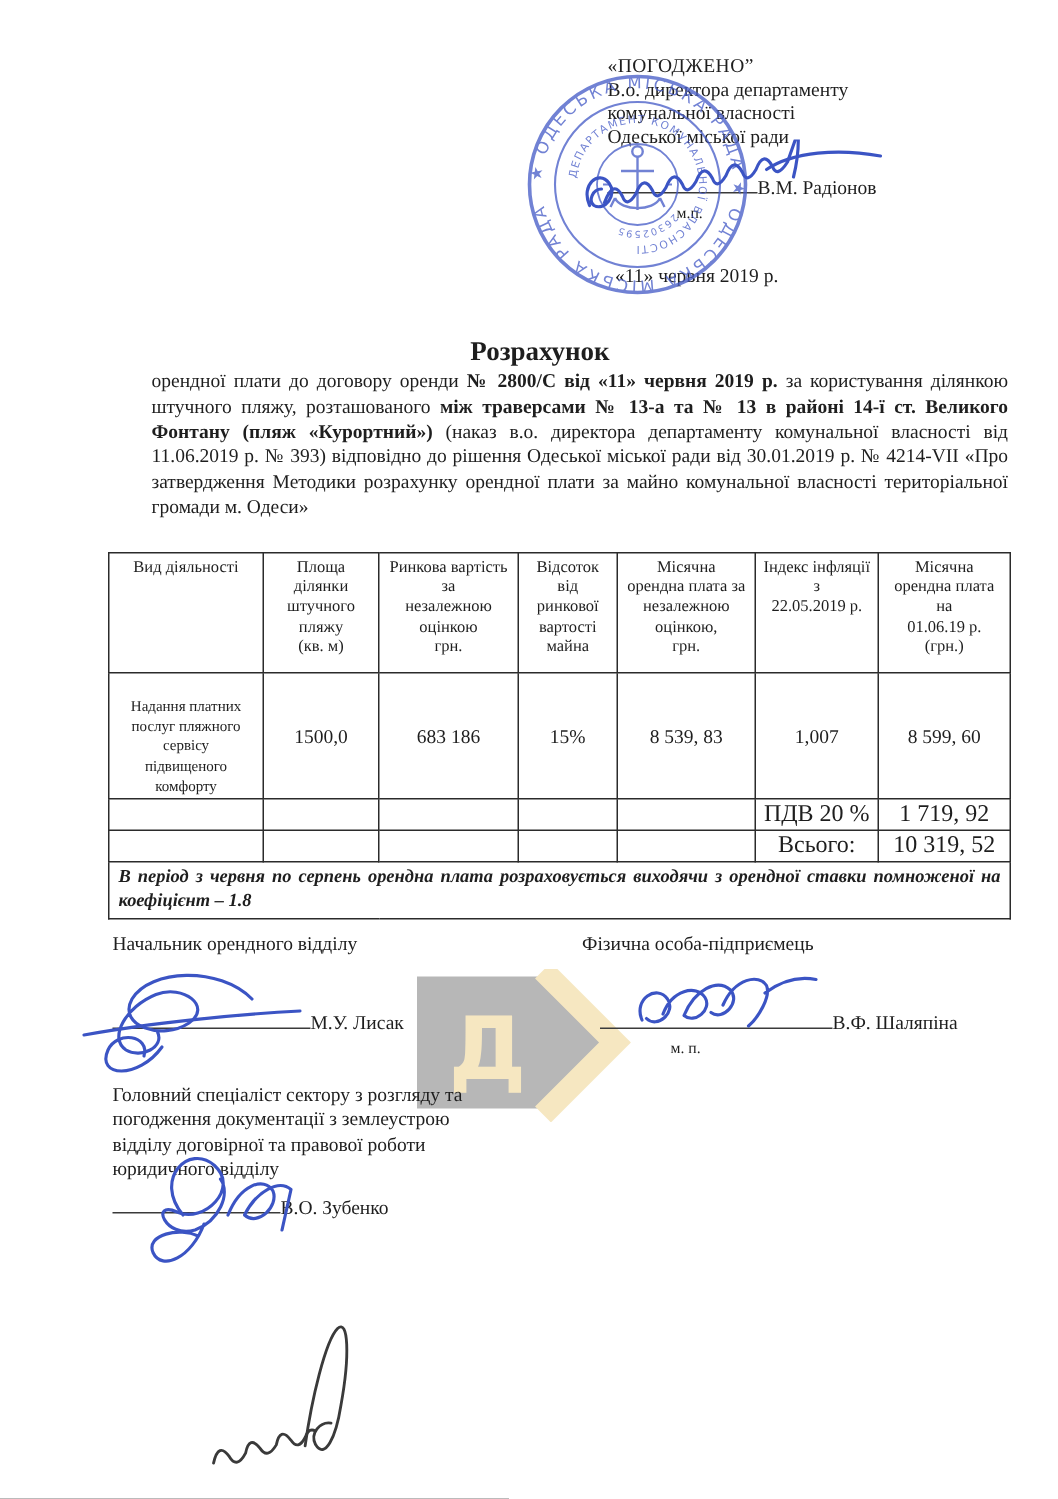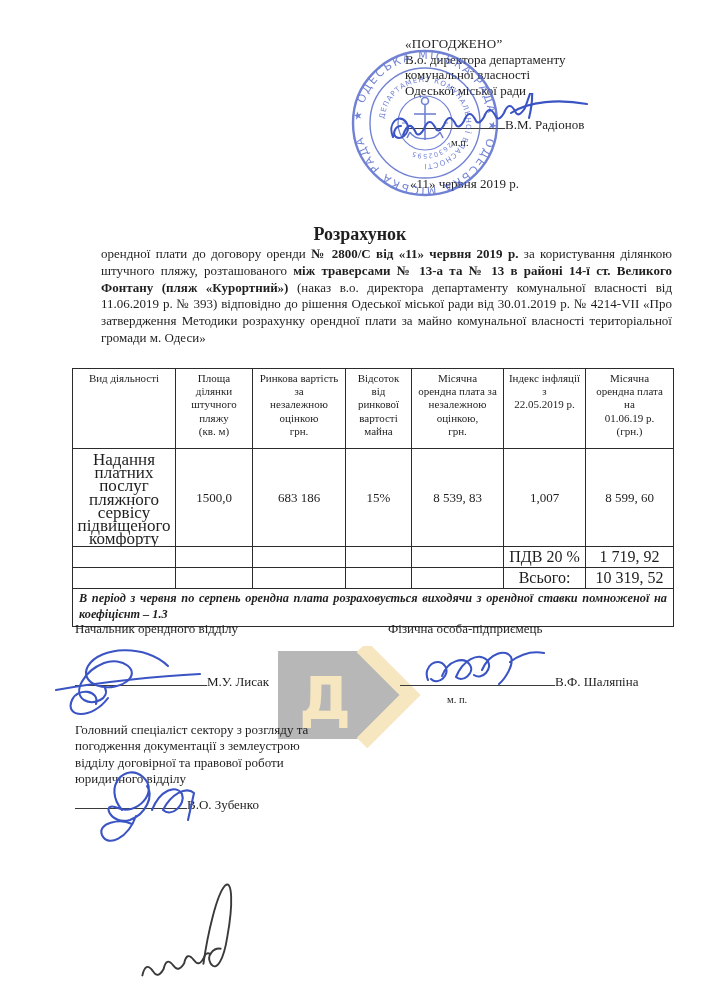--- a/index.html
+++ b/index.html
@@ -27,21 +27,21 @@
   .ink-black path{fill:none;stroke:#3a3a3a;stroke-width:1.9;stroke-linecap:round;stroke-linejoin:round;}
   
   .doc-title{left:75px;top:224px;width:570px;text-align:center;font-weight:bold;font-size:18px;z-index:2;}
   .paragraph{left:75px;top:246px;width:571px;font-size:13px;line-height:16.8px;text-align:justify;z-index:2;margin-left:26px;}
   
   table.calc{left:72px;top:368px;border-collapse:collapse;table-layout:fixed;z-index:2;position:absolute;background:transparent;}
   table.calc td,table.calc th{border:1px solid #2b2b2b;font-weight:normal;overflow:hidden;}
   tr.thead th{font-size:11px;line-height:13.2px;vertical-align:top;padding:3px 1px 0 1px;text-align:center;white-space:pre-line;margin-left:28px;}
   tr.trow{height:78px;}
   tr.trow td{text-align:center;font-size:13px;vertical-align:middle;}
-  tr.trow td.cell-activity{font-size:17px;line-height:13.2px;vertical-align:top;padding-top:4px;white-space:pre-line;}
+  tr.trow td.cell-activity{font-size:10px;line-height:13.2px;vertical-align:top;padding-top:16px;white-space:pre-line;}
   tr.thead{height:80px;}
   tr.tsmall{height:21px;}
   tr.tsmall td{text-align:center;font-size:16px;}
   tr.tnote td{font-size:12.3px;font-weight:bold;font-style:italic;text-align:justify;padding:2px 6px 4px 6px;line-height:15.5px;}
   
   .sig-title{font-size:13px;z-index:2;}
   .namerow{font-size:13px;white-space:nowrap;z-index:2;}
   .mp-right{left:447px;top:694px;font-size:10.5px;z-index:2;}
   .spec-block{left:75px;top:722px;width:300px;font-size:13px;line-height:16.4px;z-index:2;}
   
@@ -170,21 +170,21 @@
     <tr class="tsmall">
       <td></td>
           <td></td>
           <td></td>
           <td></td>
           <td></td>
       <td>Всього:</td>
       <td>10 319, 52</td>
     </tr>
     <tr class="tnote">
-      <td colspan="7">В період з червня по серпень орендна плата розраховується виходячи з орендної ставки помноженої на коефіцієнт – 1.3</td>
+      <td colspan="7">В період з червня по серпень орендна плата розраховується виходячи з орендної ставки помноженої на коефіцієнт – 1.8</td>
     </tr>
   </tbody>
     </table>
 
   <svg class="abs watermark" width="190" height="102" viewBox="0 0 190 102">
     <polygon points="10,5 104,5 152,49 104,93 10,93" fill="#b7b7b7"></polygon>
     <path d="M 94,1 L 142,49 L 94,97" stroke="#f6e7c1" stroke-width="15" fill="none"></path>
     <text x="57" y="73" font-size="58" text-anchor="middle" fill="#f6e7c1">Д</text>
   </svg>
 

